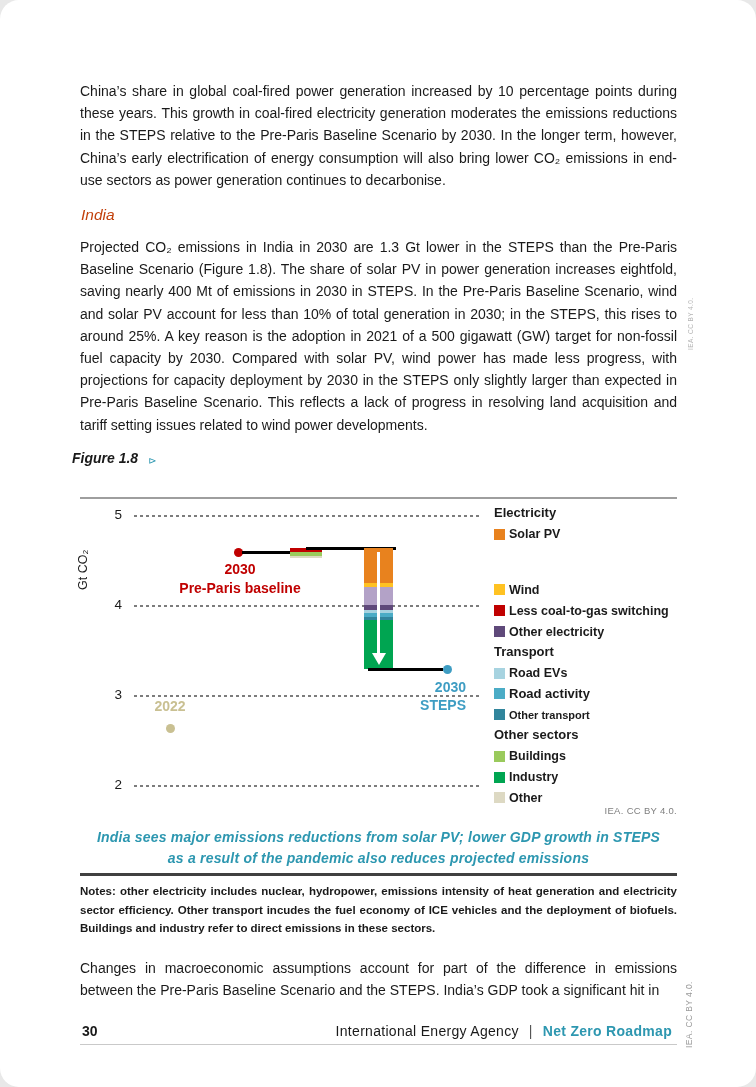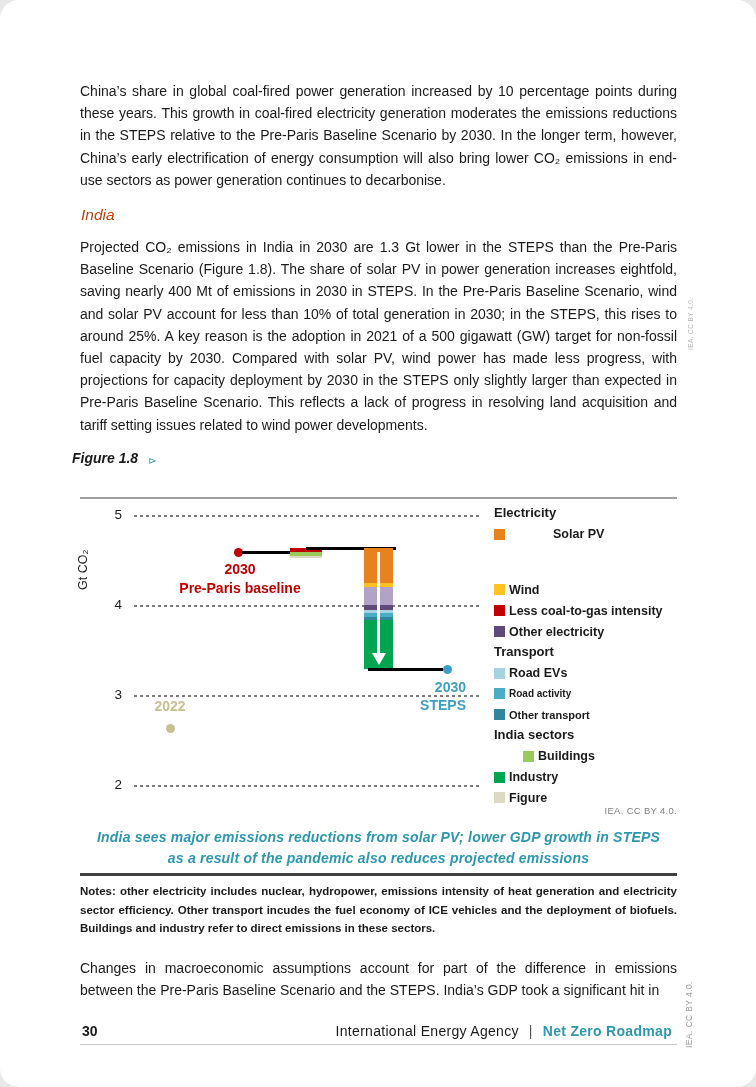--- a/index.html
+++ b/index.html
@@ -88,61 +88,61 @@
         <div style="position: absolute; left: 284px; width: 29px; top: 116.8px; height: 3.6px; background: rgb(49, 133, 156);"></div>
         <div style="position: absolute; left: 284px; width: 29px; top: 120.4px; height: 48.6px; background: rgb(0, 165, 81);"></div>
         <div style="position: absolute; left: 297px; top: 51.5px; width: 3px; height: 101.5px; background: rgb(255, 255, 255);"></div>
         <div style="position: absolute; left: 291.5px; top: 153px; width: 0px; height: 0px; border-left: 7px solid transparent; border-right: 7px solid transparent; border-top: 12px solid rgb(255, 255, 255);"></div>
         <div style="position: absolute; left: 288px; top: 167.5px; width: 75px; height: 3px; background: rgb(0, 0, 0);"></div>
         <div style="position: absolute; left: 363px; top: 165px; width: 9px; height: 9px; border-radius: 50%; background: rgb(62, 157, 195);"></div>
         <div style="position: absolute; left: 294px; top: 179px; width: 92px; text-align: right; color: rgb(62, 157, 195); font-weight: 700; font-size: 14px;">2030</div>
         <div style="position: absolute; left: 294px; top: 197px; width: 92px; text-align: right; color: rgb(62, 157, 195); font-weight: 700; font-size: 14px;">STEPS</div>
         <div style="position: absolute; left: 414px; top: 3px; width: 184px;">
           <div style="height: 20.8px; font-weight: 700; font-size: 13px; line-height: 20.8px;">Electricity</div>
-          <div style="height: 20.8px; display: flex; align-items: center; gap: 44px;">
+          <div style="height: 20.8px; display: flex; align-items: center;">
             <span style="width: 11px; height: 11px; background: rgb(232, 130, 30); margin-right: 4px; flex: 0 0 auto;"></span>
             <span style="font-size: 12.5px; font-weight: 700; white-space: nowrap;">Solar PV</span>
           </div>
           <div style="height: 20.8px; display: flex; align-items: center; margin-top: 35px;">
             <span style="width: 11px; height: 11px; background: rgb(255, 194, 34); margin-right: 4px; flex: 0 0 auto;"></span>
             <span style="font-size: 12.5px; font-weight: 700; white-space: nowrap;">Wind</span>
           </div>
           <div style="height: 20.8px; display: flex; align-items: center;">
             <span style="width: 11px; height: 11px; background: rgb(192, 0, 0); margin-right: 4px; flex: 0 0 auto;"></span>
-            <span style="font-size: 12.5px; font-weight: 700; white-space: nowrap;">Less coal-to-gas intensity</span>
+            <span style="font-size: 12.5px; font-weight: 700; white-space: nowrap;">Less coal-to-gas switching</span>
           </div>
           <div style="height: 20.8px; display: flex; align-items: center;">
             <span style="width: 11px; height: 11px; background: rgb(95, 73, 122); margin-right: 4px; flex: 0 0 auto;"></span>
             <span style="font-size: 12.5px; font-weight: 700; white-space: nowrap;">Other electricity</span>
           </div>
           <div style="height: 20.8px; font-weight: 700; font-size: 13px; line-height: 20.8px;">Transport</div>
           <div style="height: 20.8px; display: flex; align-items: center;">
             <span style="width: 11px; height: 11px; background: rgb(167, 211, 224); margin-right: 4px; flex: 0 0 auto;"></span>
             <span style="font-size: 12.5px; font-weight: 700; white-space: nowrap;">Road EVs</span>
           </div>
           <div style="height: 20.8px; display: flex; align-items: center;">
             <span style="width: 11px; height: 11px; background: rgb(75, 172, 198); margin-right: 4px; flex: 0 0 auto;"></span>
-            <span style="font-size: 10px; font-weight: 700; white-space: nowrap;">Road activity</span>
+            <span style="font-size: 13px; font-weight: 700; white-space: nowrap;">Road activity</span>
           </div>
           <div style="height: 20.8px; display: flex; align-items: center;">
             <span style="width: 11px; height: 11px; background: rgb(49, 133, 156); margin-right: 4px; flex: 0 0 auto;"></span>
             <span style="font-size: 11px; font-weight: 700; white-space: nowrap;">Other transport</span>
           </div>
-          <div style="height: 20.8px; font-weight: 700; font-size: 13px; line-height: 20.8px;">India sectors</div>
-          <div style="height: 20.8px; display: flex; align-items: center; margin-left: 29px;">
+          <div style="height: 20.8px; font-weight: 700; font-size: 13px; line-height: 20.8px;">Other sectors</div>
+          <div style="height: 20.8px; display: flex; align-items: center;">
             <span style="width: 11px; height: 11px; background: rgb(154, 202, 92); margin-right: 4px; flex: 0 0 auto;"></span>
             <span style="font-size: 12.5px; font-weight: 700; white-space: nowrap;">Buildings</span>
           </div>
           <div style="height: 20.8px; display: flex; align-items: center;">
             <span style="width: 11px; height: 11px; background: rgb(0, 165, 81); margin-right: 4px; flex: 0 0 auto;"></span>
             <span style="font-size: 12.5px; font-weight: 700; white-space: nowrap;">Industry</span>
           </div>
           <div style="height: 20.8px; display: flex; align-items: center;">
             <span style="width: 11px; height: 11px; background: rgb(221, 217, 195); margin-right: 4px; flex: 0 0 auto;"></span>
-            <span style="font-size: 12.5px; font-weight: 700; white-space: nowrap;">Figure</span>
+            <span style="font-size: 12.5px; font-weight: 700; white-space: nowrap;">Other</span>
           </div>
         </div>
       </div>
   </div>
 
   <div class="source-line">IEA. CC BY 4.0.</div>
 
   <div class="caption" style="color: rgb(45, 151, 176);">
     <div>India sees major emissions reductions from solar PV; lower GDP growth in STEPS</div>
     <div>as a result of the pandemic also reduces projected emissions</div>

